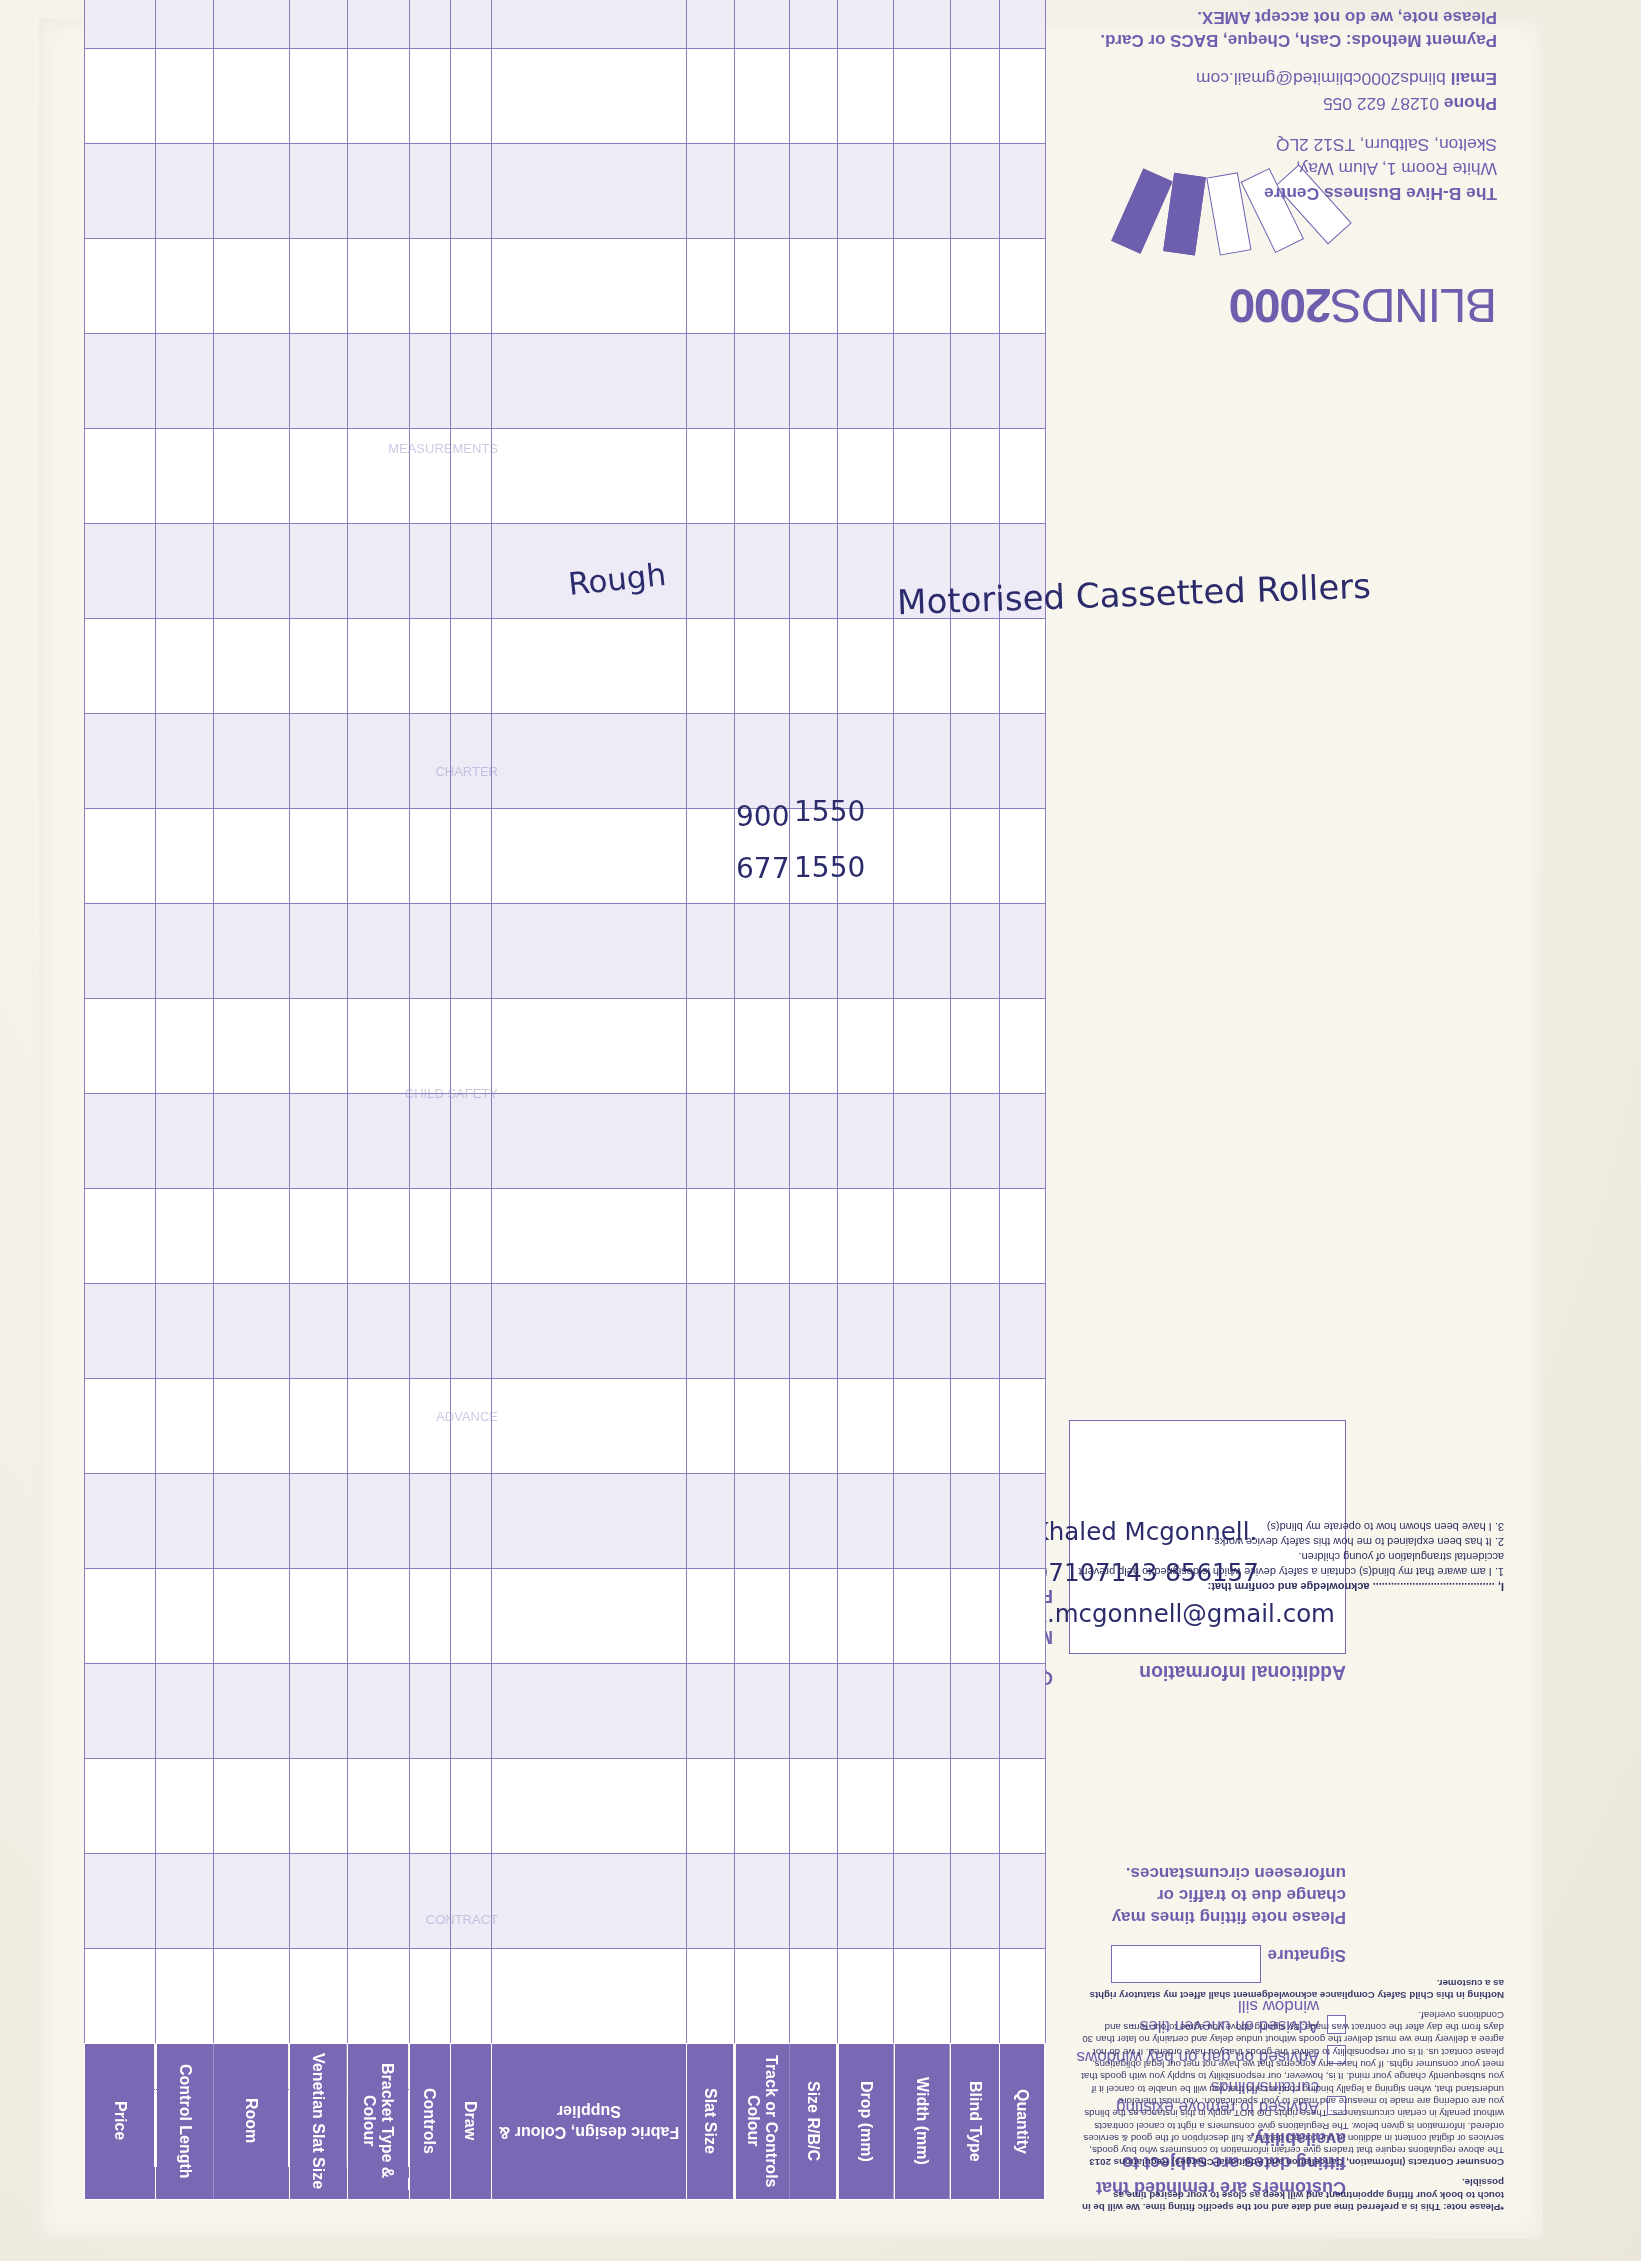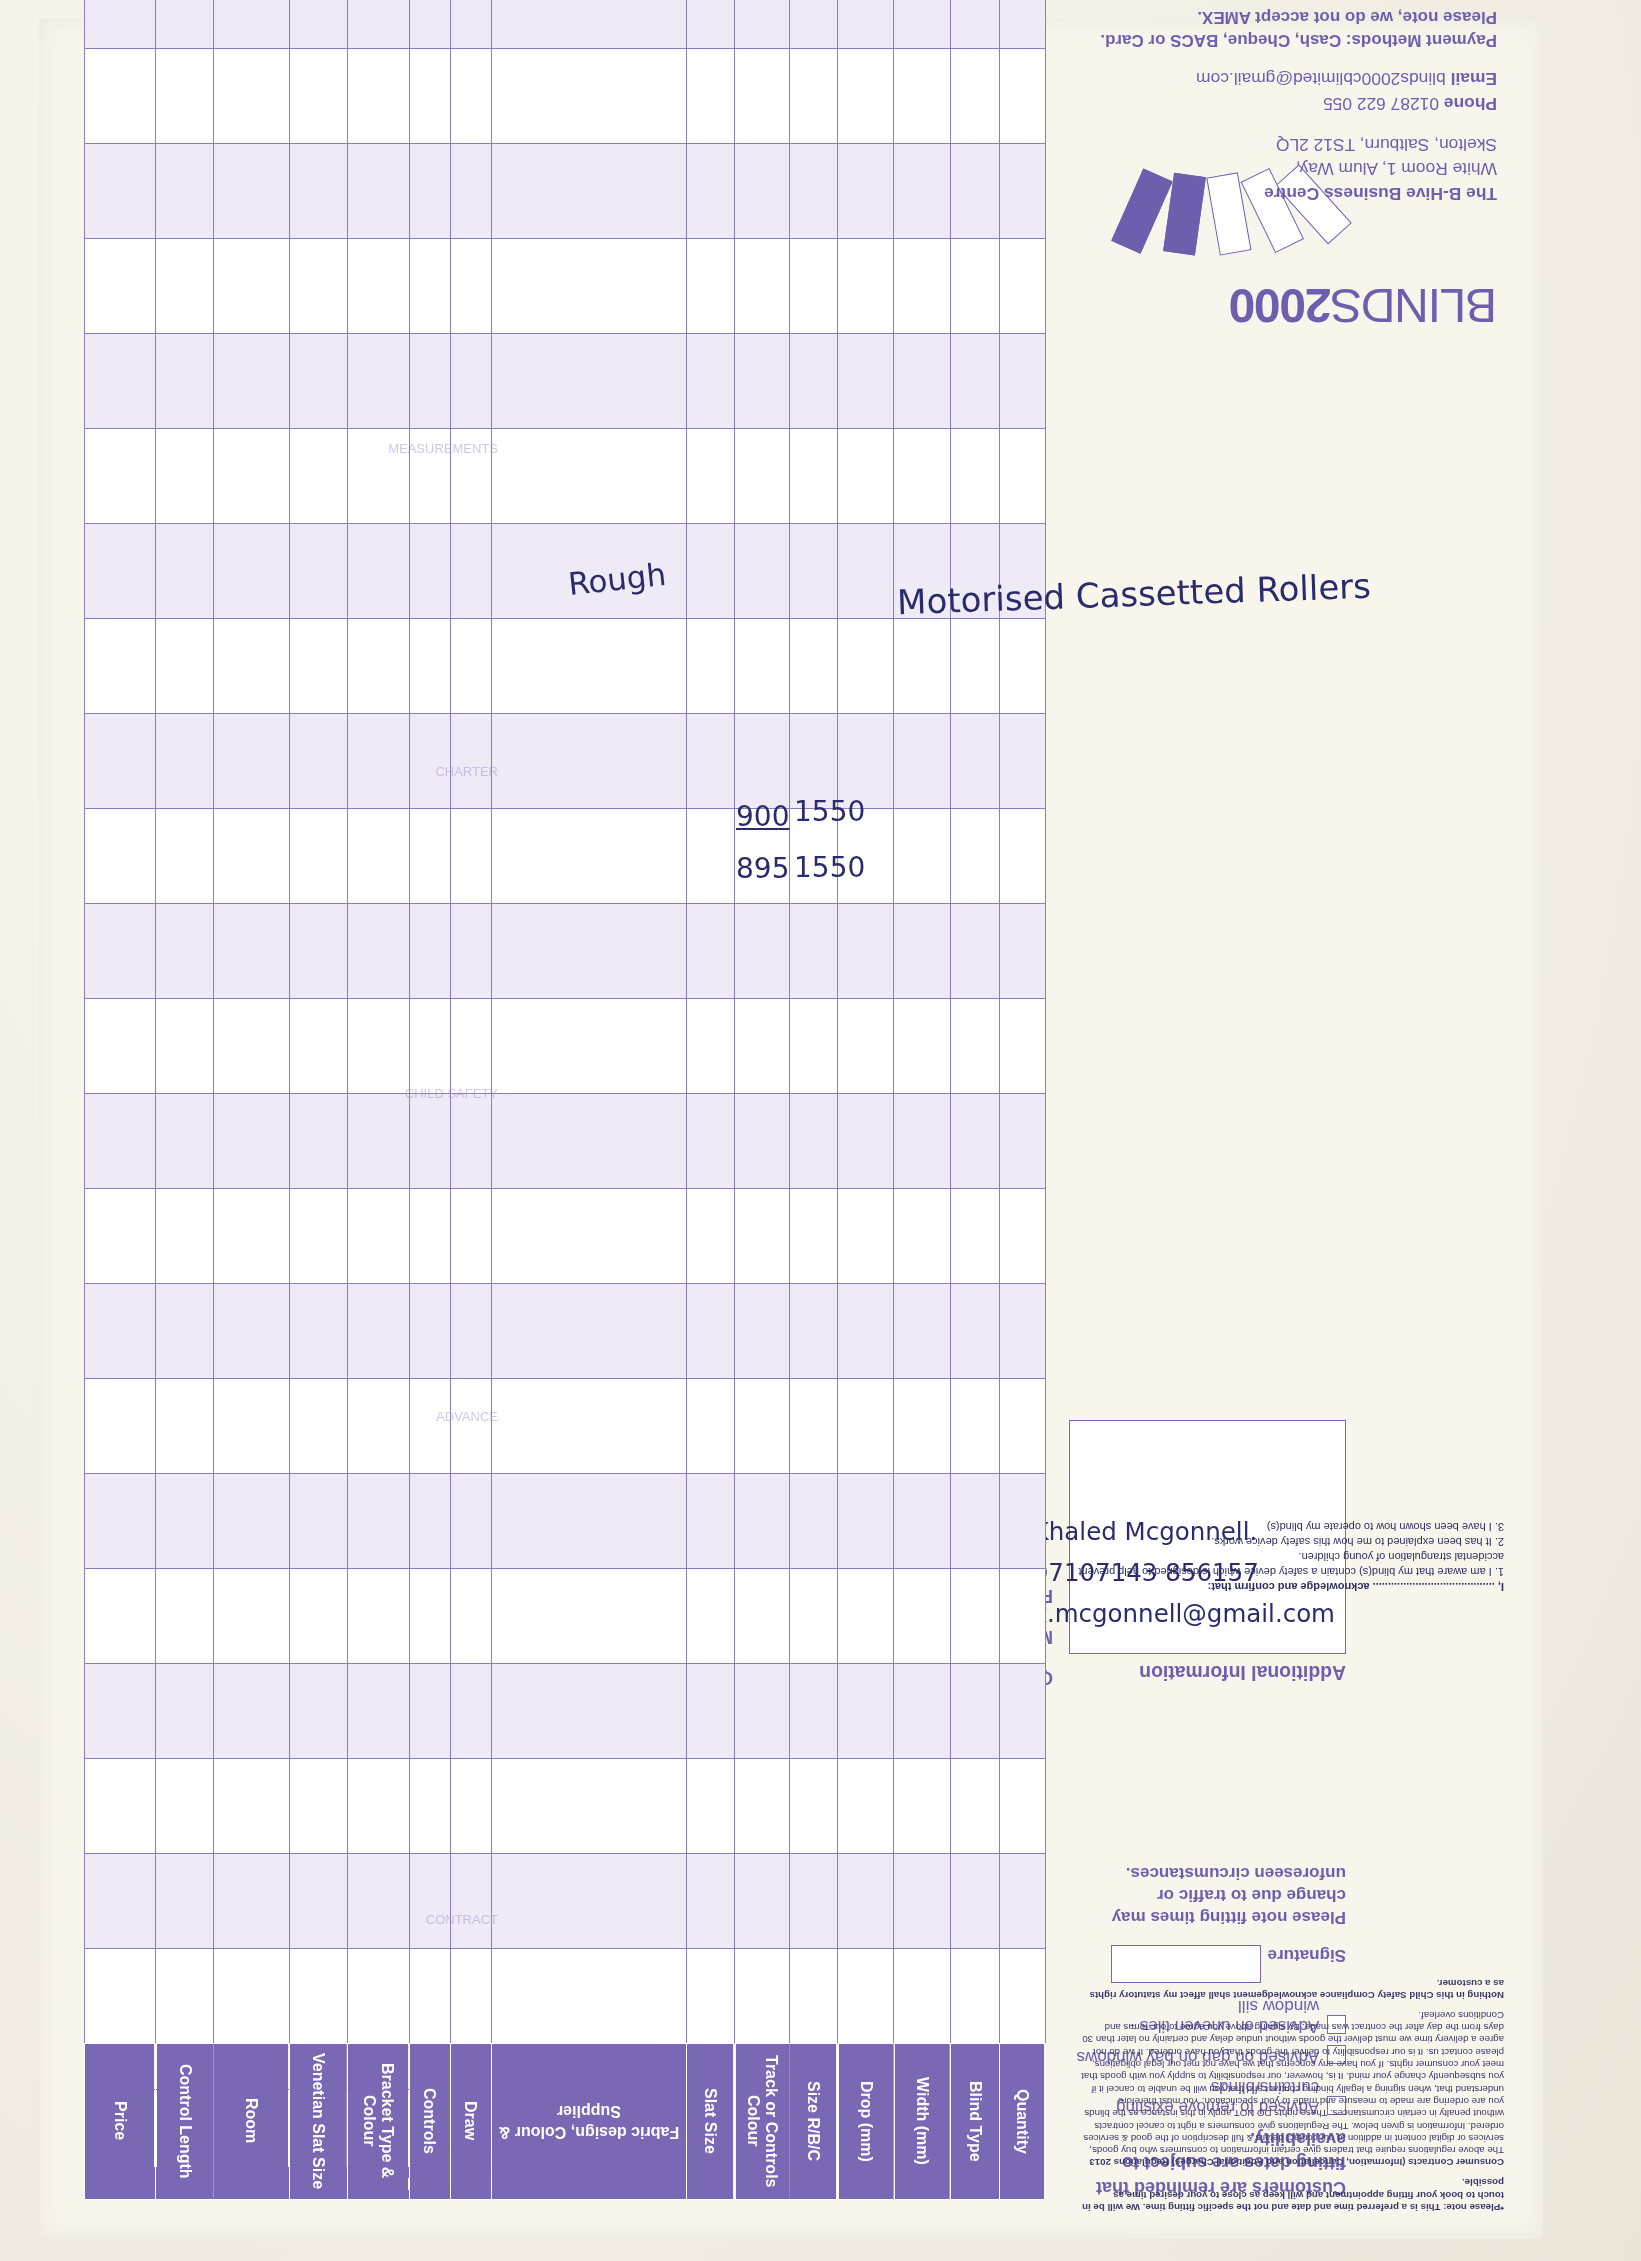--- a/index.html
+++ b/index.html
@@ -692,20 +692,20 @@
 
   <div class="bleed" style="left:1045px; top:310px;">CONTRACT</div>
   <div class="bleed" style="left:1045px; top:813px;">ADVANCE</div>
   <div class="bleed" style="left:1045px; top:1136px;">CHILD SAFETY</div>
   <div class="bleed" style="left:1045px; top:1458px;">CHARTER</div>
   <div class="bleed" style="left:1045px; top:1781px;">MEASUREMENTS</div>
 
 </div>
 
 <div>
-  <span class="hand" id="hw-width1" style="left:736px; top:800px; font-size:28px; transform:none;text-decoration:underline;">900</span>
+  <span class="hand" id="hw-width1" style="left:736px; top:800px; font-size:28px; transform:none;">900</span>
   <span class="hand" id="hw-drop1" style="left:794px; top:795px; font-size:28px; transform:none;">1550</span>
-  <span class="hand" id="hw-width2" style="left:736px; top:852px; font-size:28px; transform:none;">895</span>
+  <span class="hand" id="hw-width2" style="left:736px; top:852px; font-size:28px; transform:none;">677</span>
   <span class="hand" id="hw-drop2" style="left:794px; top:851px; font-size:28px; transform:none;">1550</span>
   <span class="hand" id="hw-fabric" style="left:897px; top:574px; font-size:34px; transform:rotate(-2deg);">Motorised Cassetted Rollers</span>
   <span class="hand" id="hw-rough" style="left:568px; top:561px; font-size:31px; transform:rotate(-6deg);">Rough</span>
 </div>
 
 
 </body></html>

